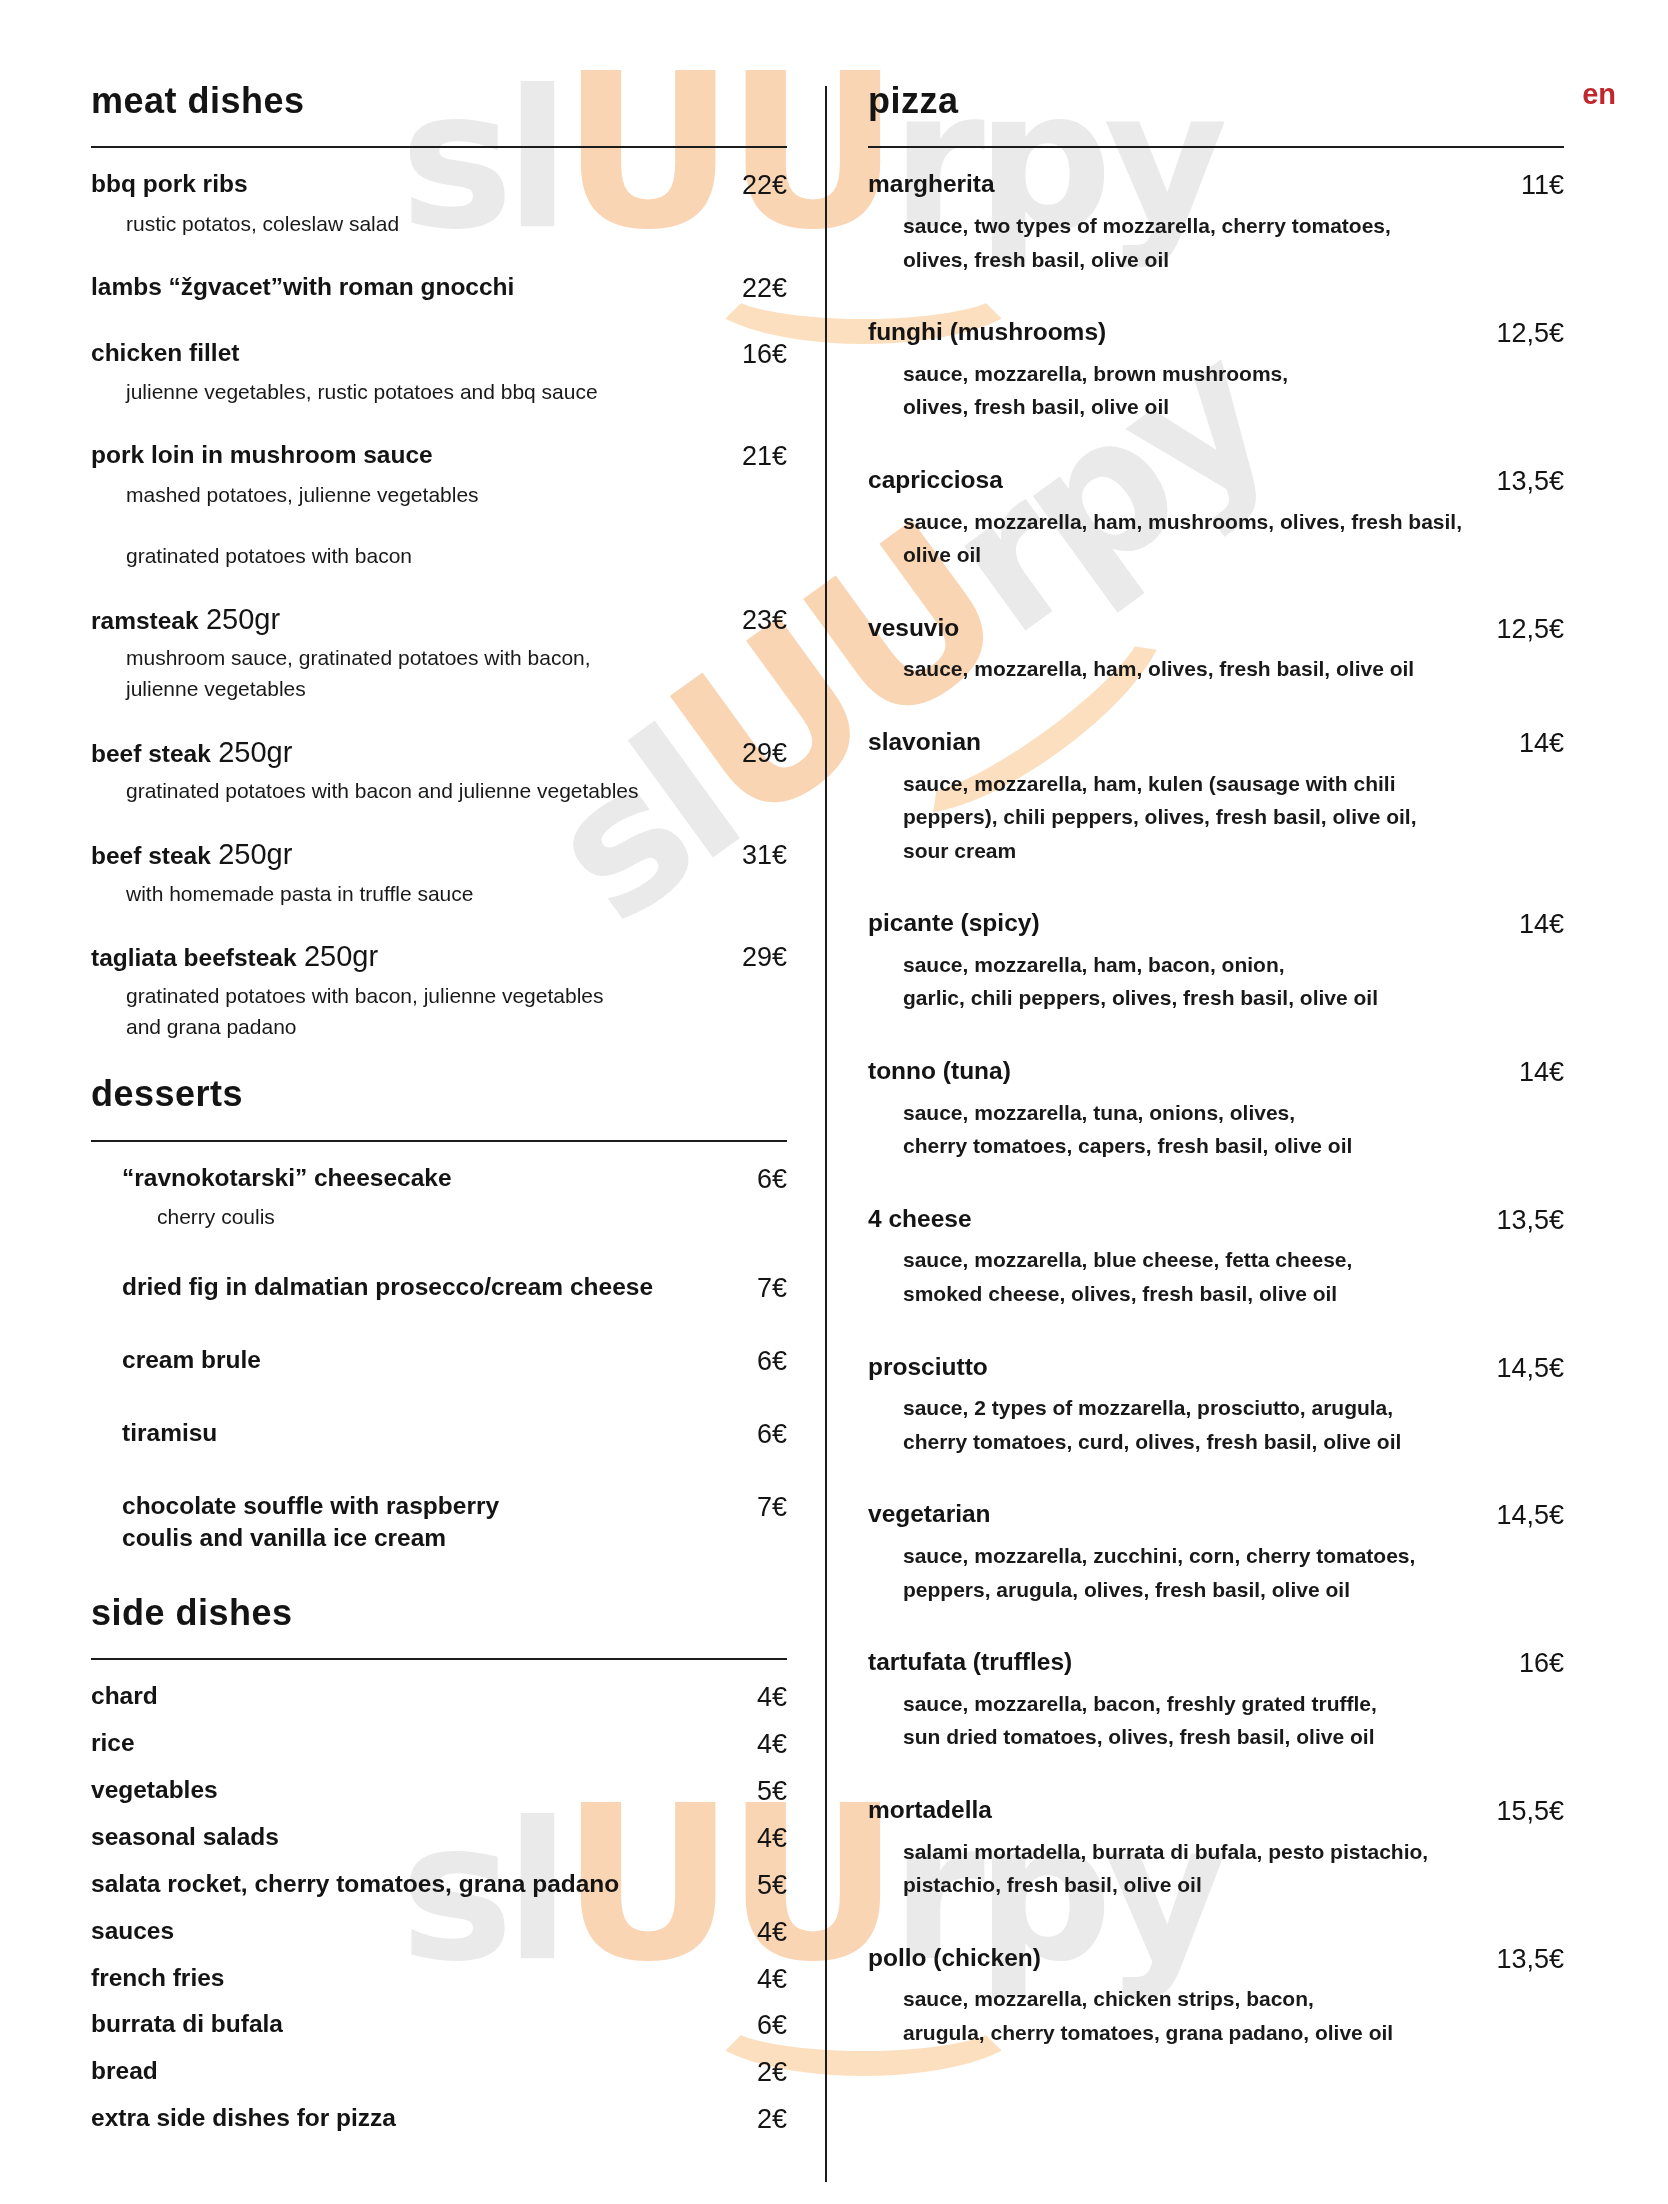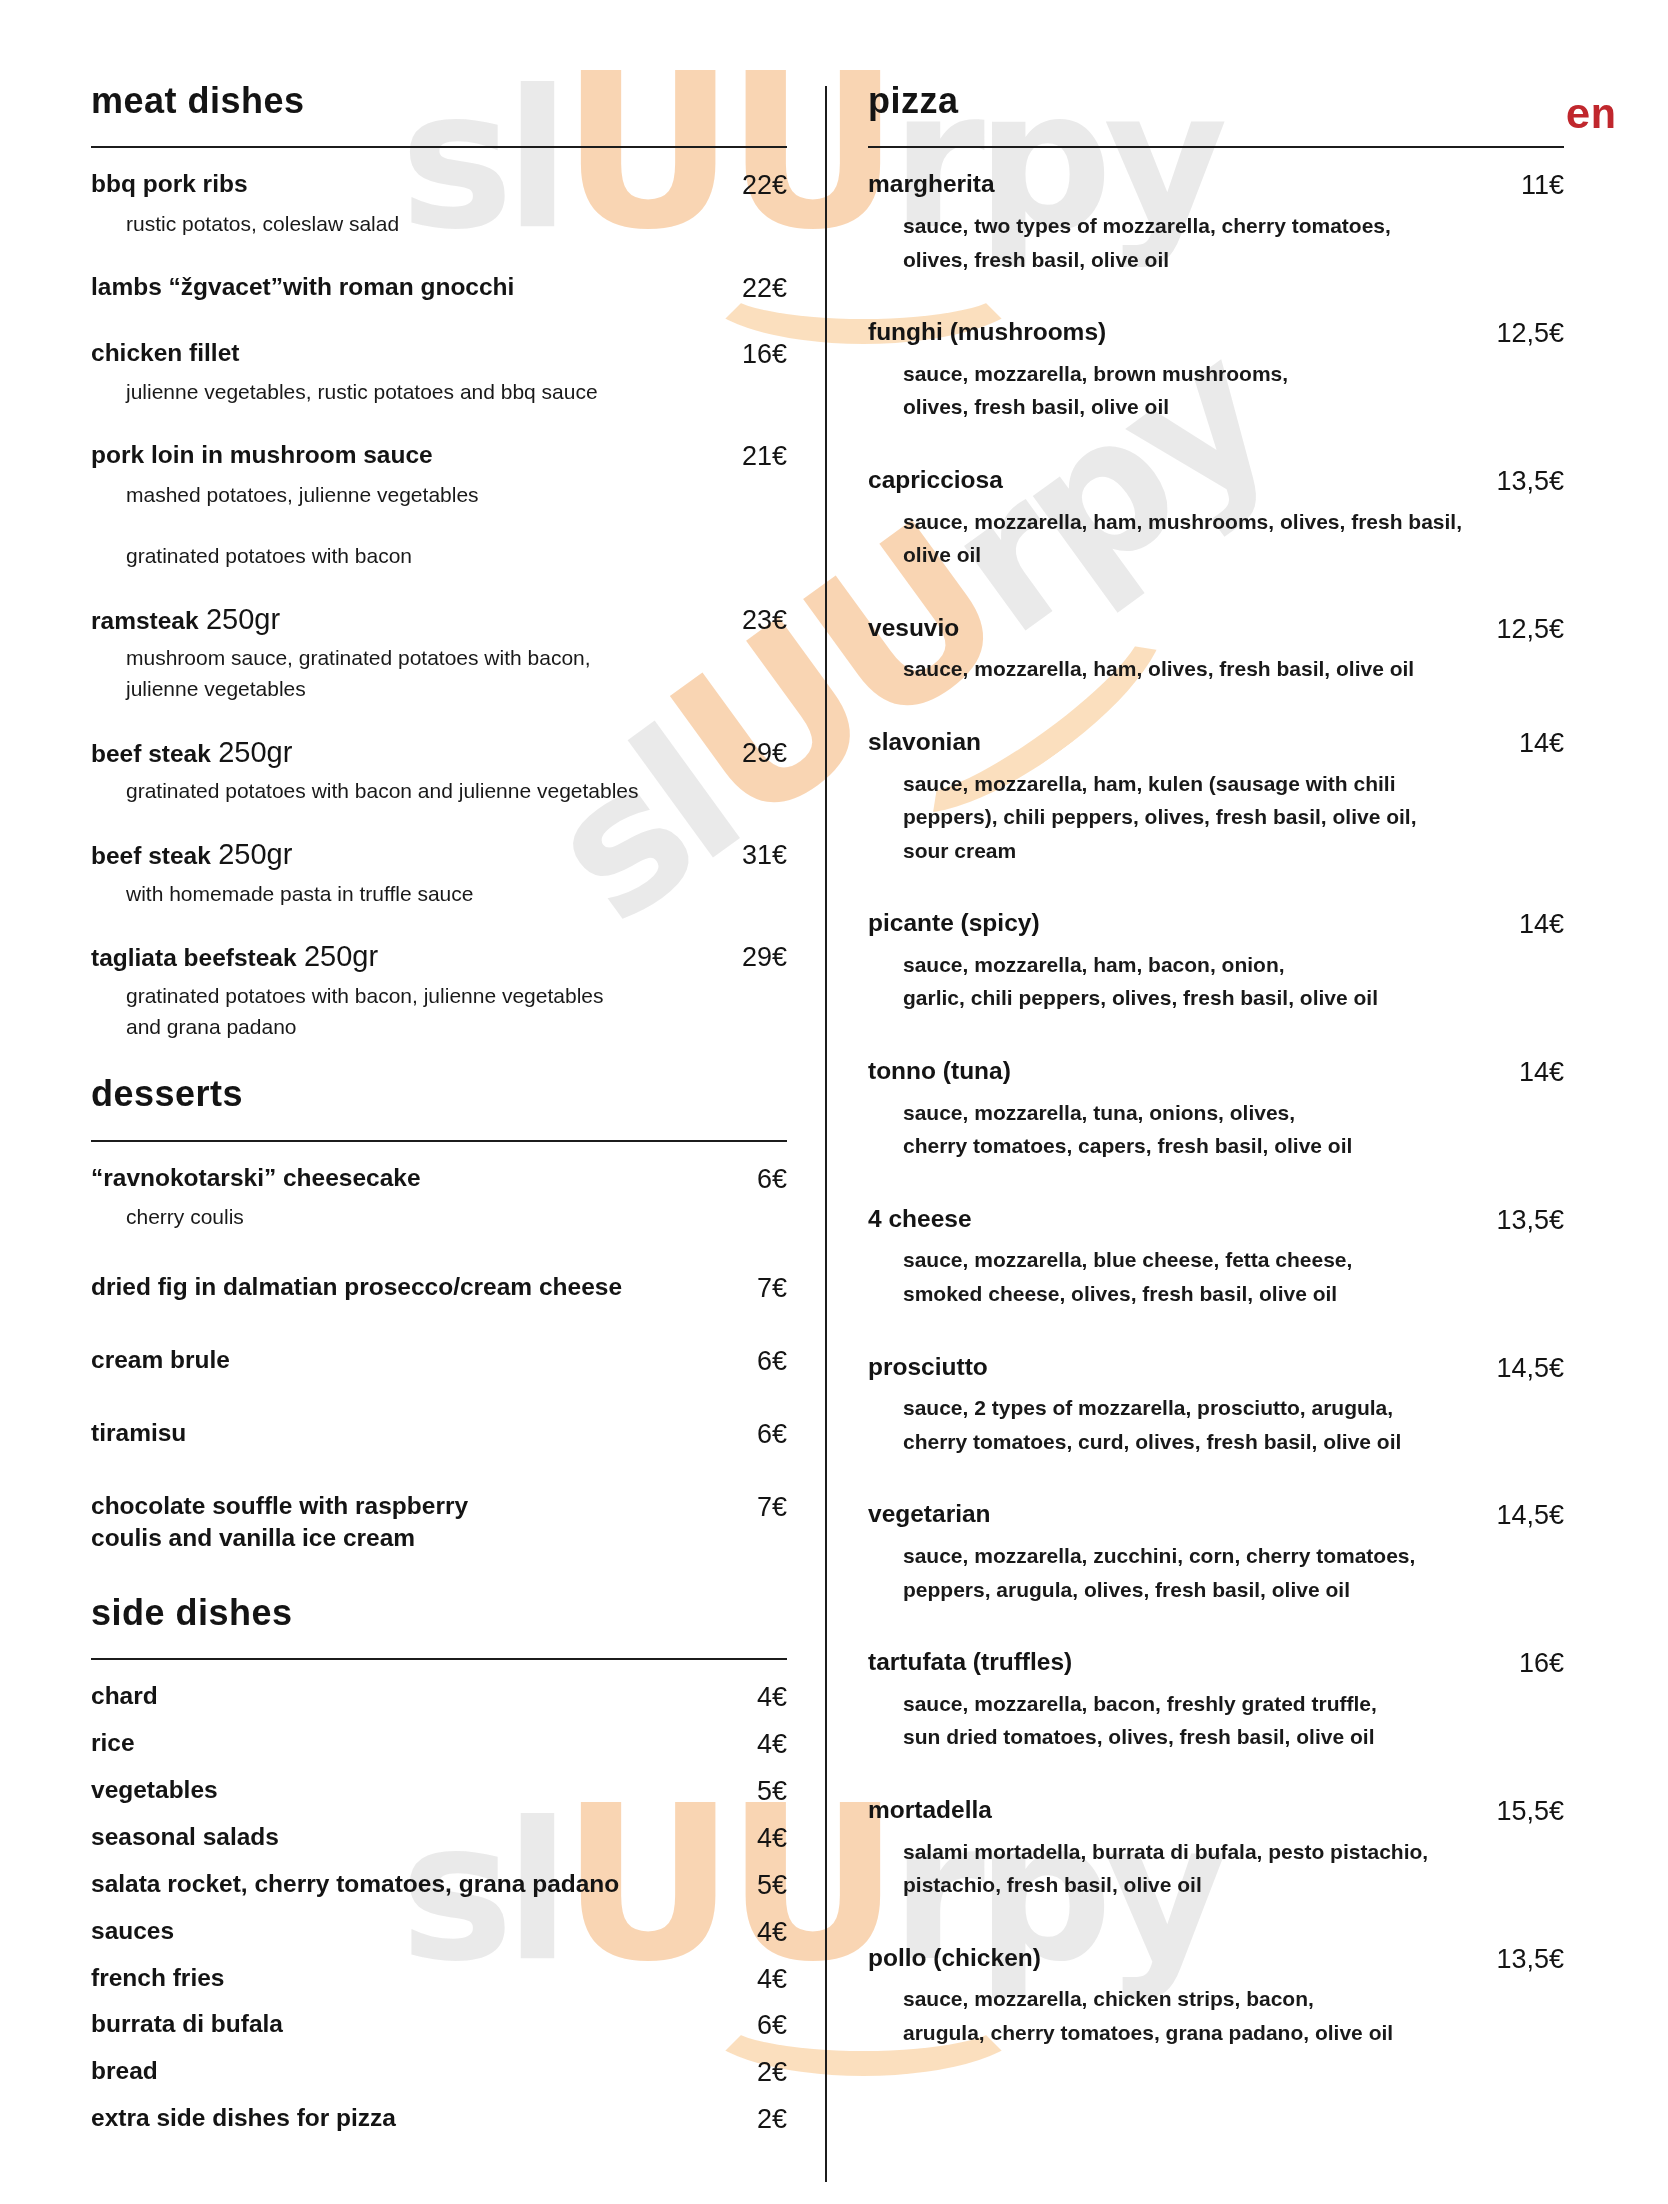--- a/index.html
+++ b/index.html
@@ -43,39 +43,39 @@
   
   .col { position:absolute; top:80px; z-index:1; }
   .col-left  { left:91px; width:696px; }
   .col-right { left:868px; width:696px; }
   .divider {
     position:absolute; left:825px; top:86px;
     width:1.8px; height:2096px;
     background:#1c1c1c; z-index:1;
   }
   .lang {
-    position:absolute; top:93px; right:52px;
-    font-size:42px; font-weight:700;
+    position:absolute; top:78px; right:52px;
+    font-size:29px; font-weight:700;
     color:#c0272d; text-decoration:none;
-    z-index:2; cursor:pointer;font-family:Liberation Mono, monospace;
+    z-index:2; cursor:pointer;
   }
 
   
   .section-title {
     font-size:36px; font-weight:700;
     line-height:1.15; letter-spacing:0.5px;
     padding-bottom:25px;
     border-bottom:2.7px solid #1c1c1c;
     margin-bottom:20px;
   }
   .side-gap { margin-top:22px; }
 
   
   .item { margin-bottom:31px; }
-  .spaced  .item { margin-bottom:38px; }
+  .spaced  .item { margin-bottom:38px;margin-left:31px; }
   .pizza   .item { margin-bottom:40px; }
   .compact .item { margin-bottom:11.8px; }
   .row { display:flex; justify-content:space-between; align-items:flex-start; }
   .name-cell { flex:1 1 auto; padding-right:23px; }
   .name {
     font-size:24.5px; font-weight:700; line-height:1.3;
     white-space:pre-line;
   }
   .suffix { font-weight:400; font-size:29px; margin-left:7.3px; }
   .price { font-size:27px; font-weight:400; line-height:1.3; white-space:nowrap; }

